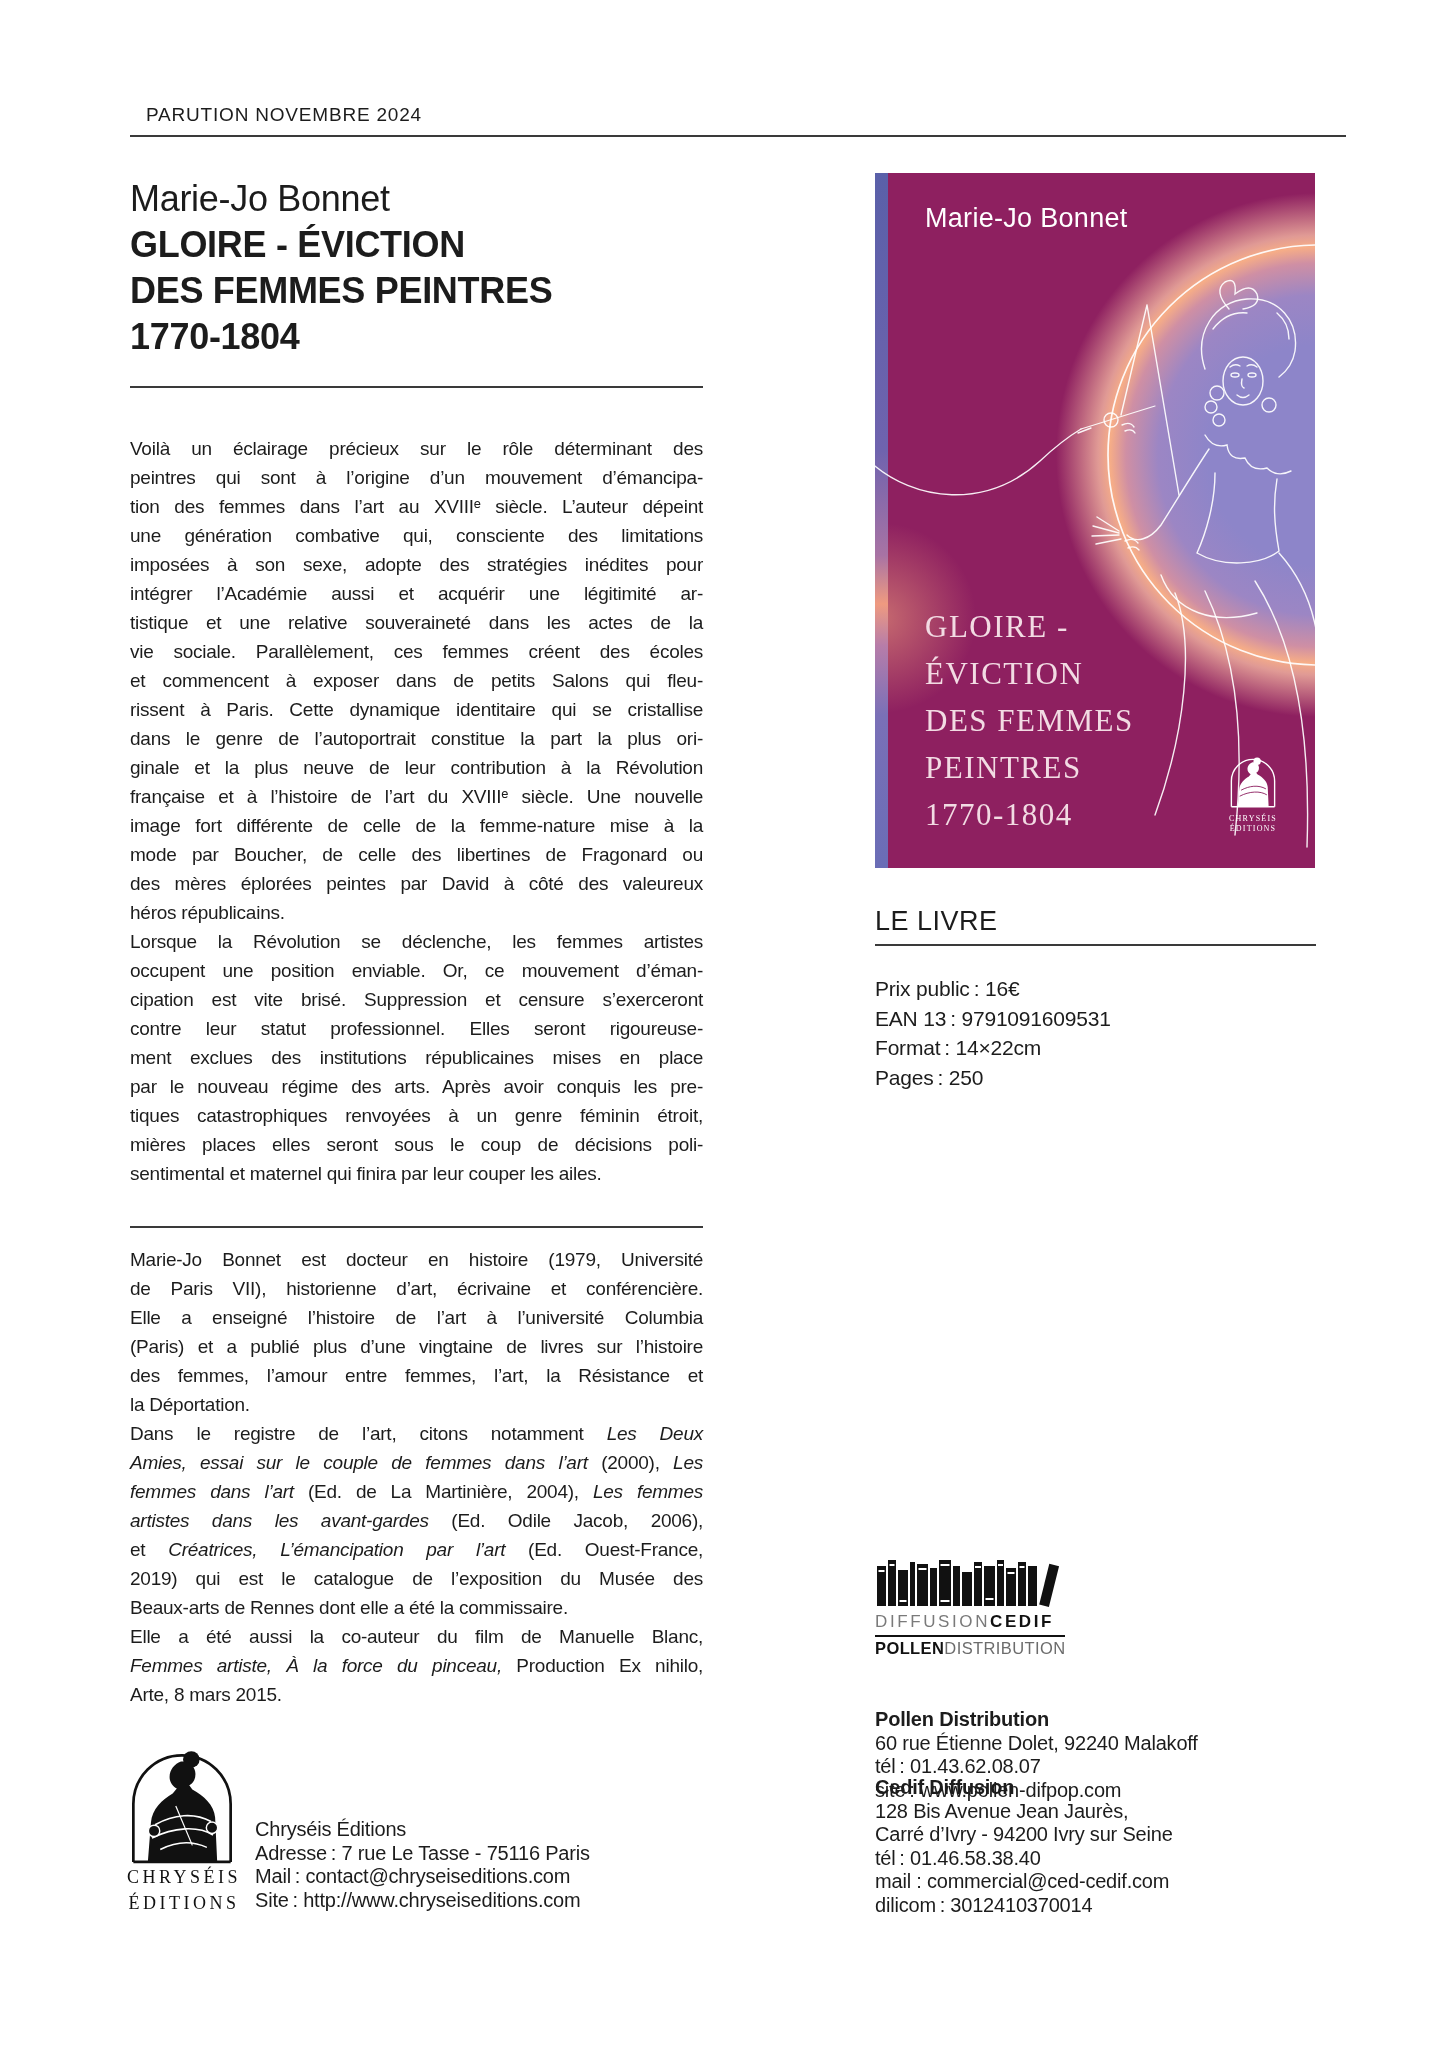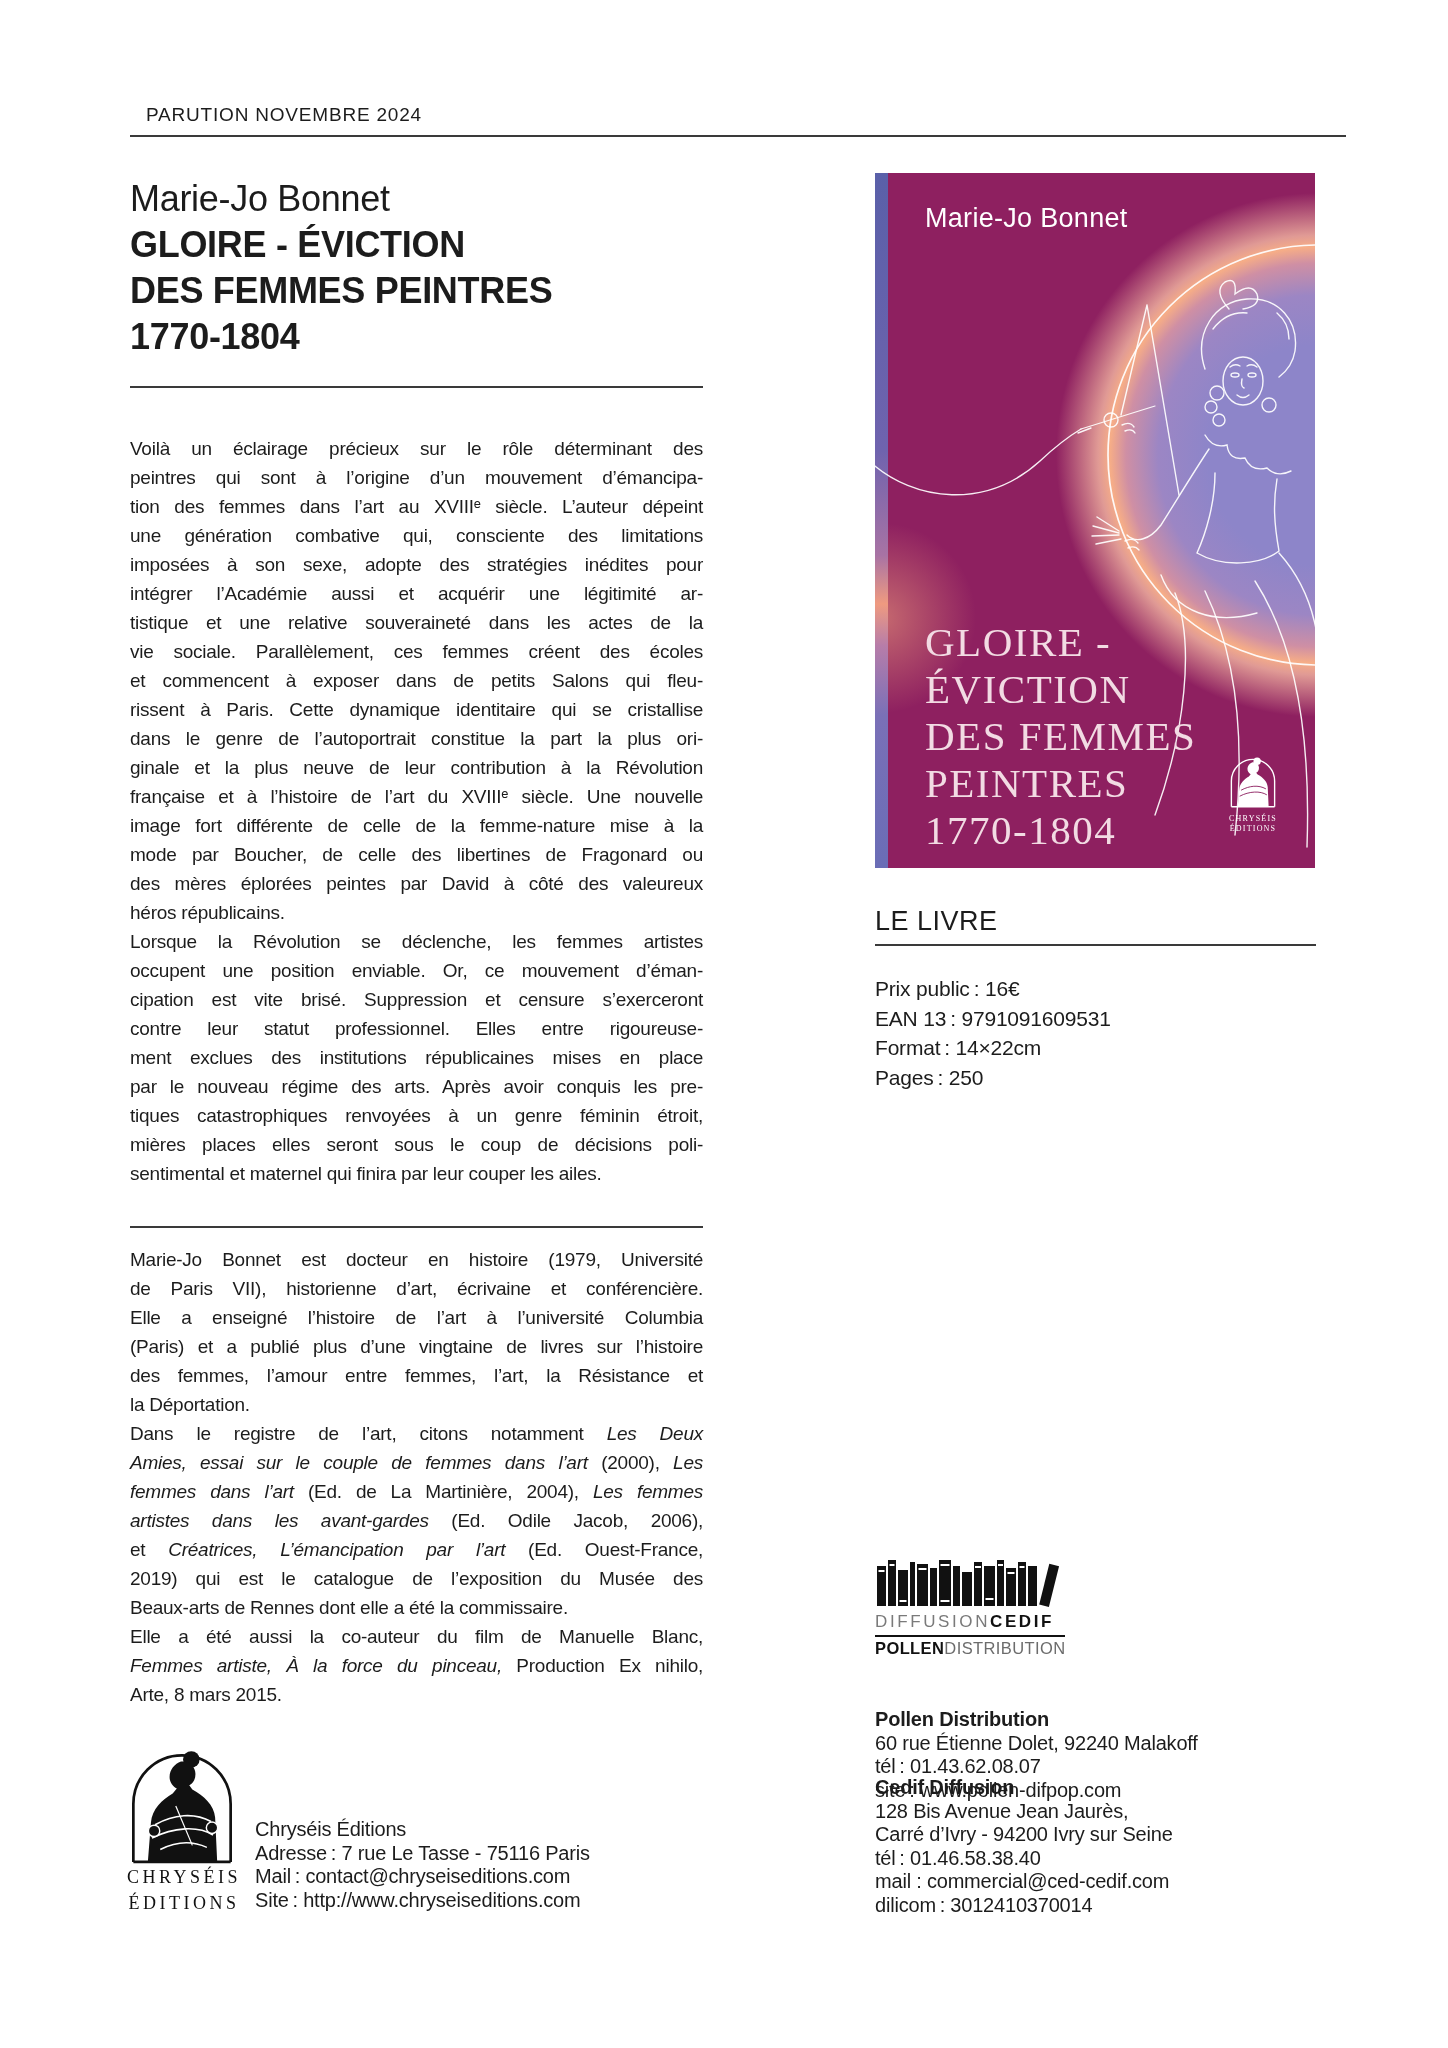--- a/index.html
+++ b/index.html
@@ -40,22 +40,22 @@
   
   .cover{left:875px;top:173px;width:440px;height:695px;background:var(--cover_bg,#8e2060);overflow:hidden;}
   .cover-glow{left:0;top:0;width:440px;height:695px;
     background:
       radial-gradient(circle at 443px 282px, var(--glow_periwinkle,#8d85c9) 0px, #8d85c9 110px, #9c86c4 160px, #cf8fa4 192px, var(--glow_peach,#f6ad87) 208px, #e09a95 220px, rgba(142,32,96,0) 262px),
       radial-gradient(circle at 6px 445px, rgba(244,166,124,.55) 0px, rgba(244,166,124,0) 95px);}
   .cover-spine{left:0;top:0;width:13px;height:695px;
     background:linear-gradient(180deg,var(--spine_blue,#5a60a9) 0%,#6f63ae 40%,#a873a4 55%,#ef9a80 62%,#b77da9 68%,#7a70b7 78%,#6a6db6 100%);}
   .cover-art{left:0;top:0;}
   .cover-author{left:50px;top:30px;font-size:27px;font-weight:500;color:#ffffff;letter-spacing:.3px;}
-  .cover-title{left:50px;top:446px;font-family:"Liberation Serif", serif;font-weight:400;
-    font-size:41px;line-height:47px;letter-spacing:1.5px;color:#f2dbe3;}
+  .cover-title{left:50px;top:430px;font-family:"Liberation Serif", serif;font-weight:400;
+    font-size:31px;line-height:47px;letter-spacing:1.5px;color:#f2dbe3;}
   .cover-pub{left:348px;top:582px;width:60px;text-align:center;color:#fff;}
   .cover-pub .mini-word{font-family:"Liberation Serif", serif;font-size:8px;letter-spacing:1.2px;line-height:10px;margin-top:2px;}
 
   .le-livre{left:875px;top:906px;font-size:27px;font-weight:500;letter-spacing:.5px;}
   .rule-r1{left:875px;top:944px;width:441px;}
   .book-info{left:875px;top:974px;font-size:21px;line-height:29.5px;letter-spacing:-.2px;}
 
   
   .dist-logo{left:875px;top:1556px;width:192px;}
   .dist-word{font-size:17px;letter-spacing:2.6px;white-space:nowrap;}
@@ -105,21 +105,21 @@
         <div class="jline jj"><span>française et à l’histoire de l’art du XVIIIᵉ siècle. Une nouvelle</span></div>
         <div class="jline jj"><span>image fort différente de celle de la femme-nature mise à la</span></div>
         <div class="jline jj"><span>mode par Boucher, de celle des libertines de Fragonard ou</span></div>
         <div class="jline jj"><span>des mères éplorées peintes par David à côté des valeureux</span></div>
         <div class="jline last"><span>héros républicains.</span></div>
       </div>
     <div>
         <div class="jline jj"><span>Lorsque la Révolution se déclenche, les femmes artistes</span></div>
         <div class="jline jj"><span>occupent une position enviable. Or, ce mouvement d’éman-</span></div>
         <div class="jline jj"><span>cipation est vite brisé. Suppression et censure s’exerceront</span></div>
-        <div class="jline jj"><span>contre leur statut professionnel. Elles entre rigoureuse-</span></div>
+        <div class="jline jj"><span>contre leur statut professionnel. Elles seront rigoureuse-</span></div>
         <div class="jline jj"><span>ment exclues des institutions républicaines mises en place</span></div>
         <div class="jline jj"><span>par le nouveau régime des arts. Après avoir conquis les pre-</span></div>
         <div class="jline jj"><span>tiques catastrophiques renvoyées à un genre féminin étroit,</span></div>
         <div class="jline jj"><span>mières places elles seront sous le coup de décisions poli-</span></div>
         <div class="jline last"><span>sentimental et maternel qui finira par leur couper les ailes.</span></div>
       </div>
   </div>
 
   <div class="abs rule rule-l2"></div>
 

